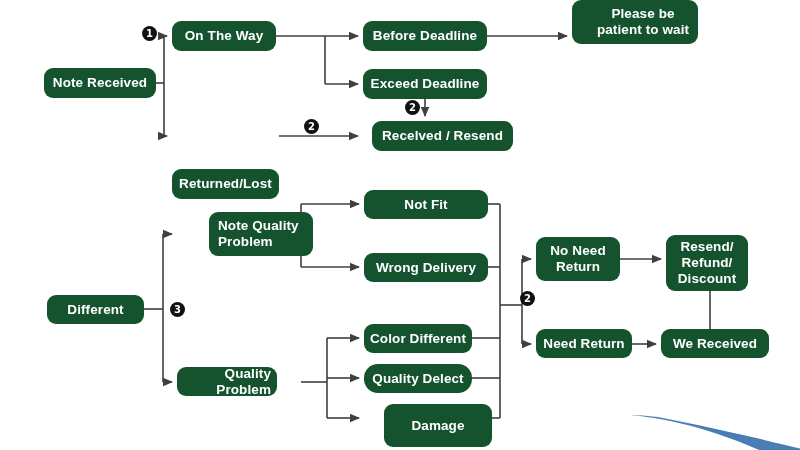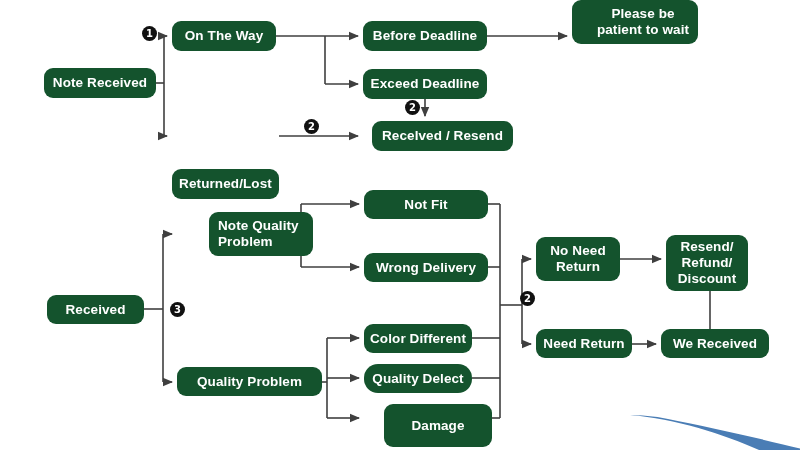--- a/index.html
+++ b/index.html
@@ -146,26 +146,26 @@
 
   <div class="node" style="left:372px;top:121px;width:141px;height:30px;">Recelved / Resend</div>
 
   <div class="node" style="left:572px;top:0;width:126px;height:44px;padding-left:22px;">Please be
 patient to wait</div>
 
   <div class="badge" style="left:142px;top:26px;">1</div>
   <div class="badge" style="left:304px;top:119px;">2</div>
   <div class="badge" style="left:405px;top:100px;">2</div>
 
-  <div class="node" style="left:47px;top:295px;width:97px;height:29px;">Received</div>
+  <div class="node" style="left:47px;top:295px;width:97px;height:29px;">Different</div>
 
   <div class="node left" style="left:177px;top:212px;width:104px;height:44px;">Note Quality
 Problem</div>
 
-  <div class="node" style="left:177px;top:367px;width:145px;height:29px;">Quality Problem</div>
+  <div class="node" style="left:177px;top:367px;width:100px;height:29px;text-align:right;">Quality Problem</div>
 
   <div class="node" style="left:364px;top:190px;width:124px;height:29px;">Not Fit</div>
 
   <div class="node" style="left:364px;top:253px;width:124px;height:29px;">Wrong Delivery</div>
 
   <div class="node" style="left:364px;top:324px;width:108px;height:29px;">Color Different</div>
 
   <div class="node" style="left:364px;top:364px;width:108px;height:29px;border-radius:14px;">Quality Delect</div>
 
   <div class="node" style="left:384px;top:404px;width:108px;height:43px;">Damage</div>

